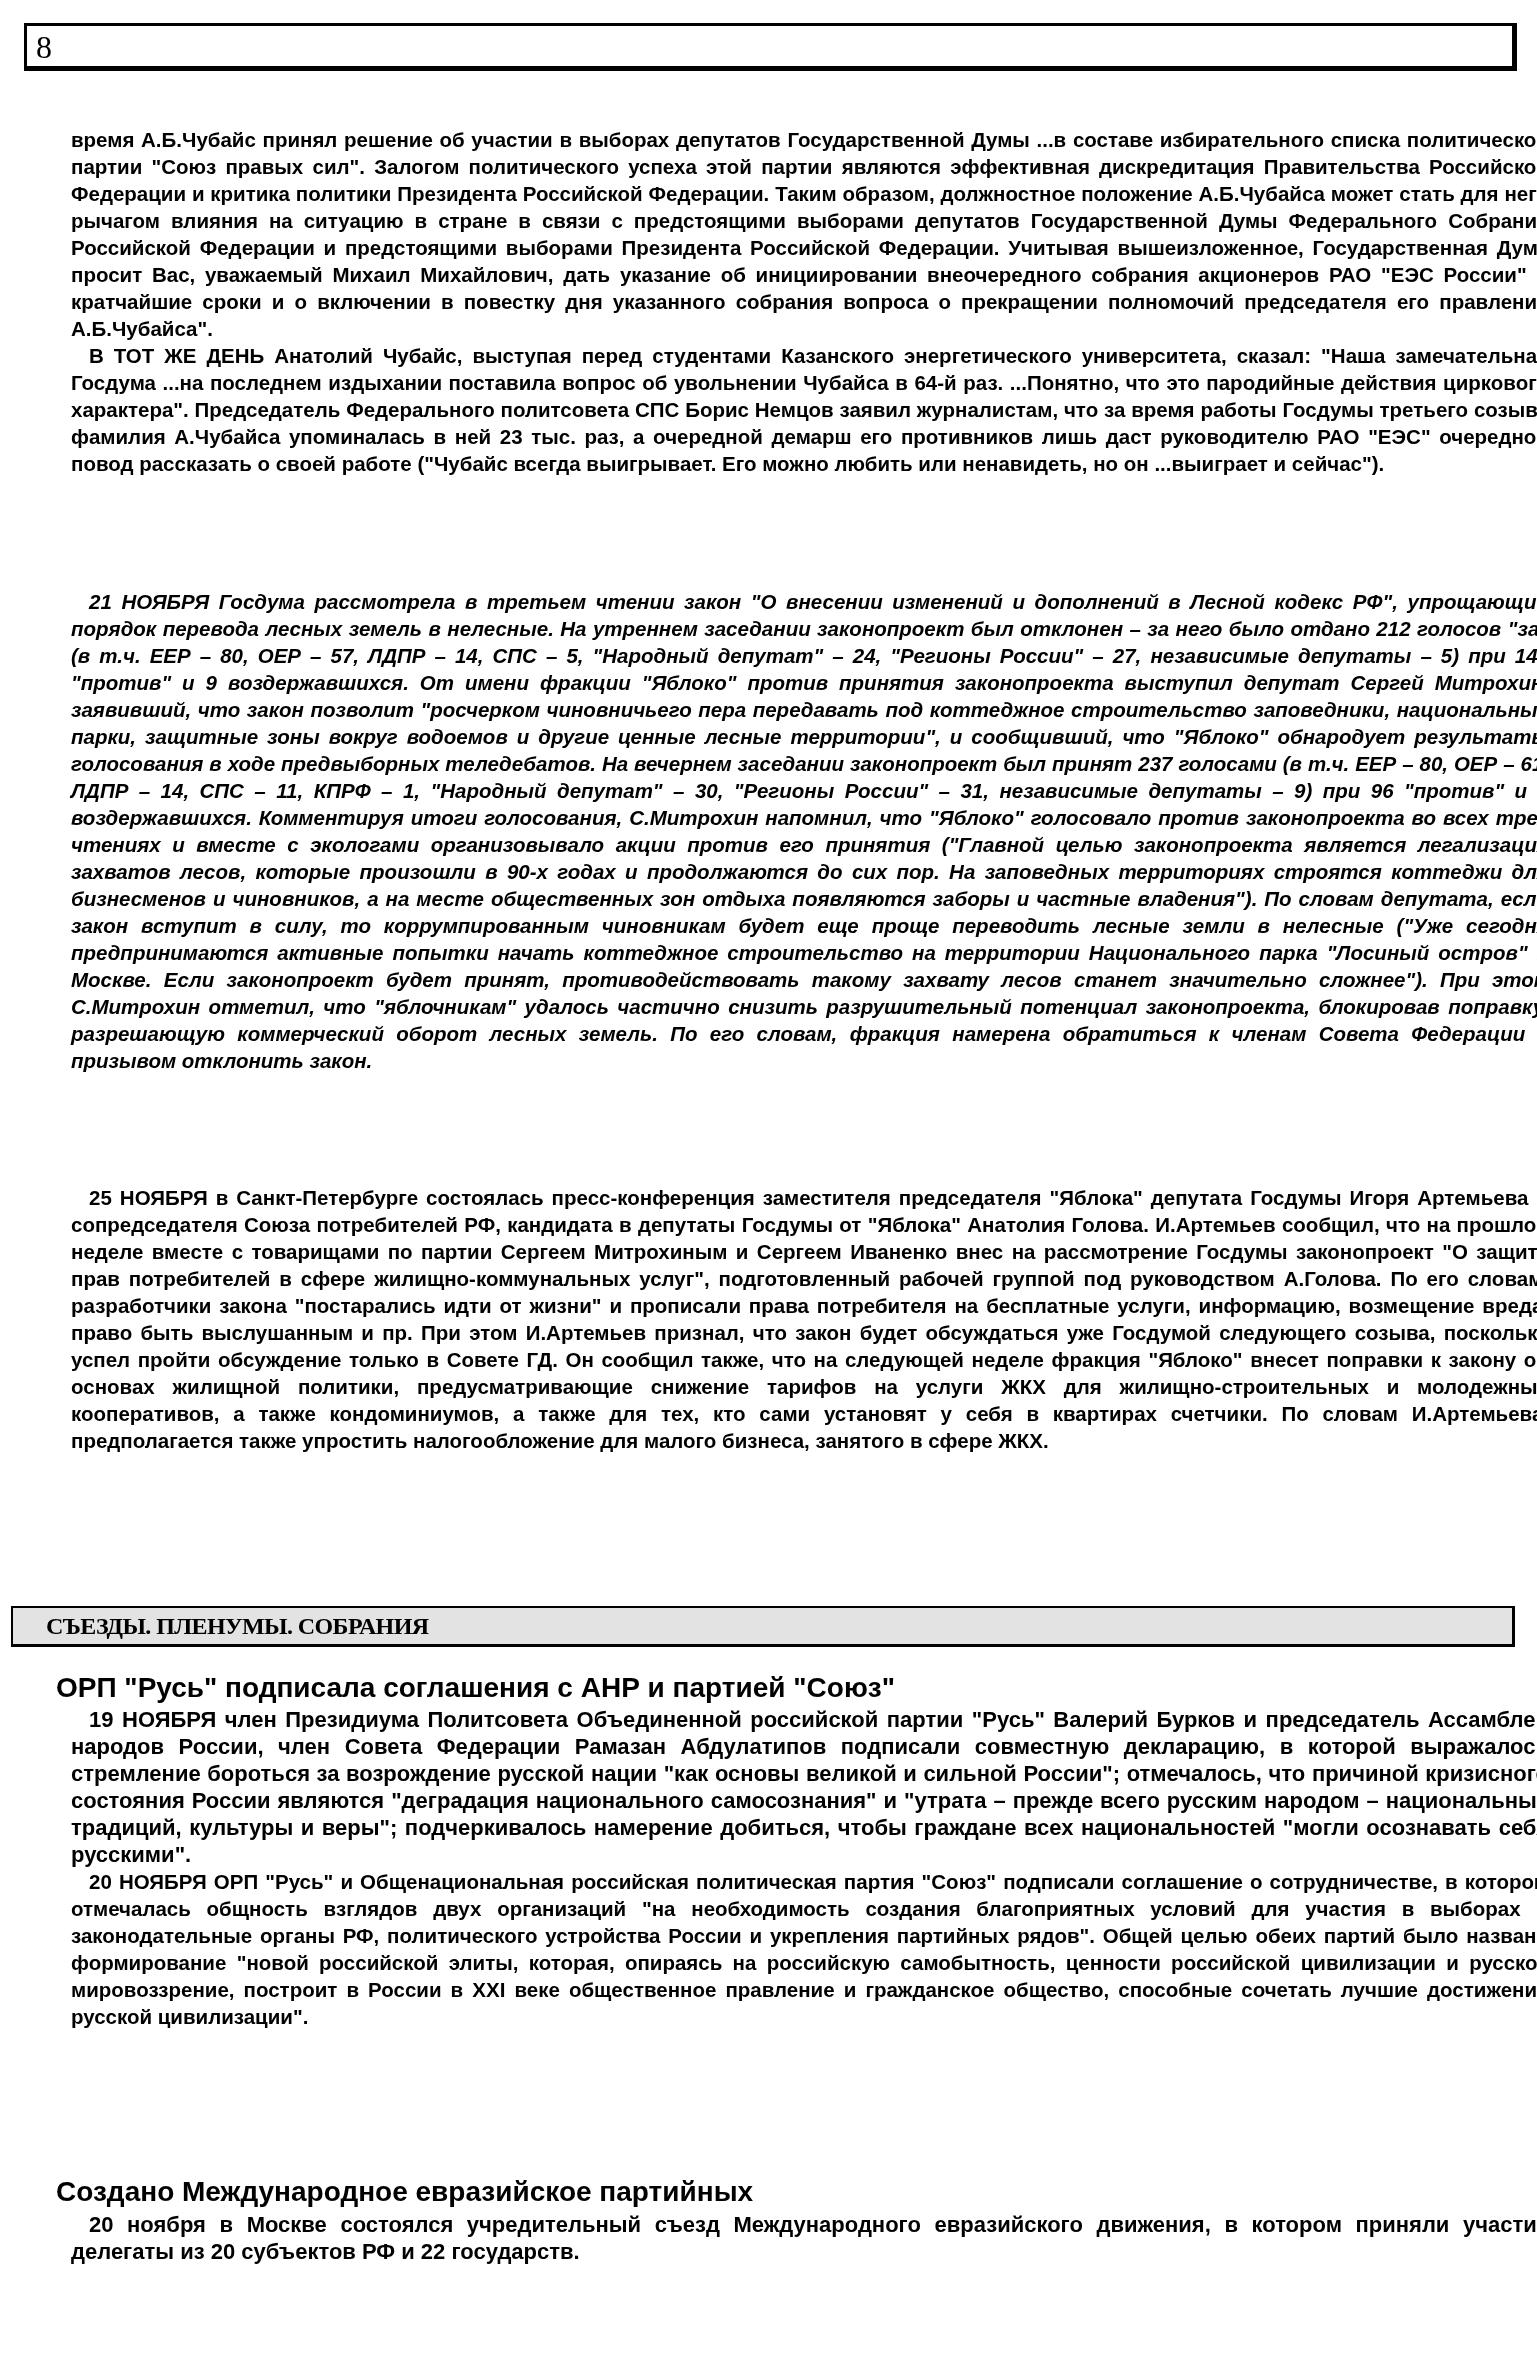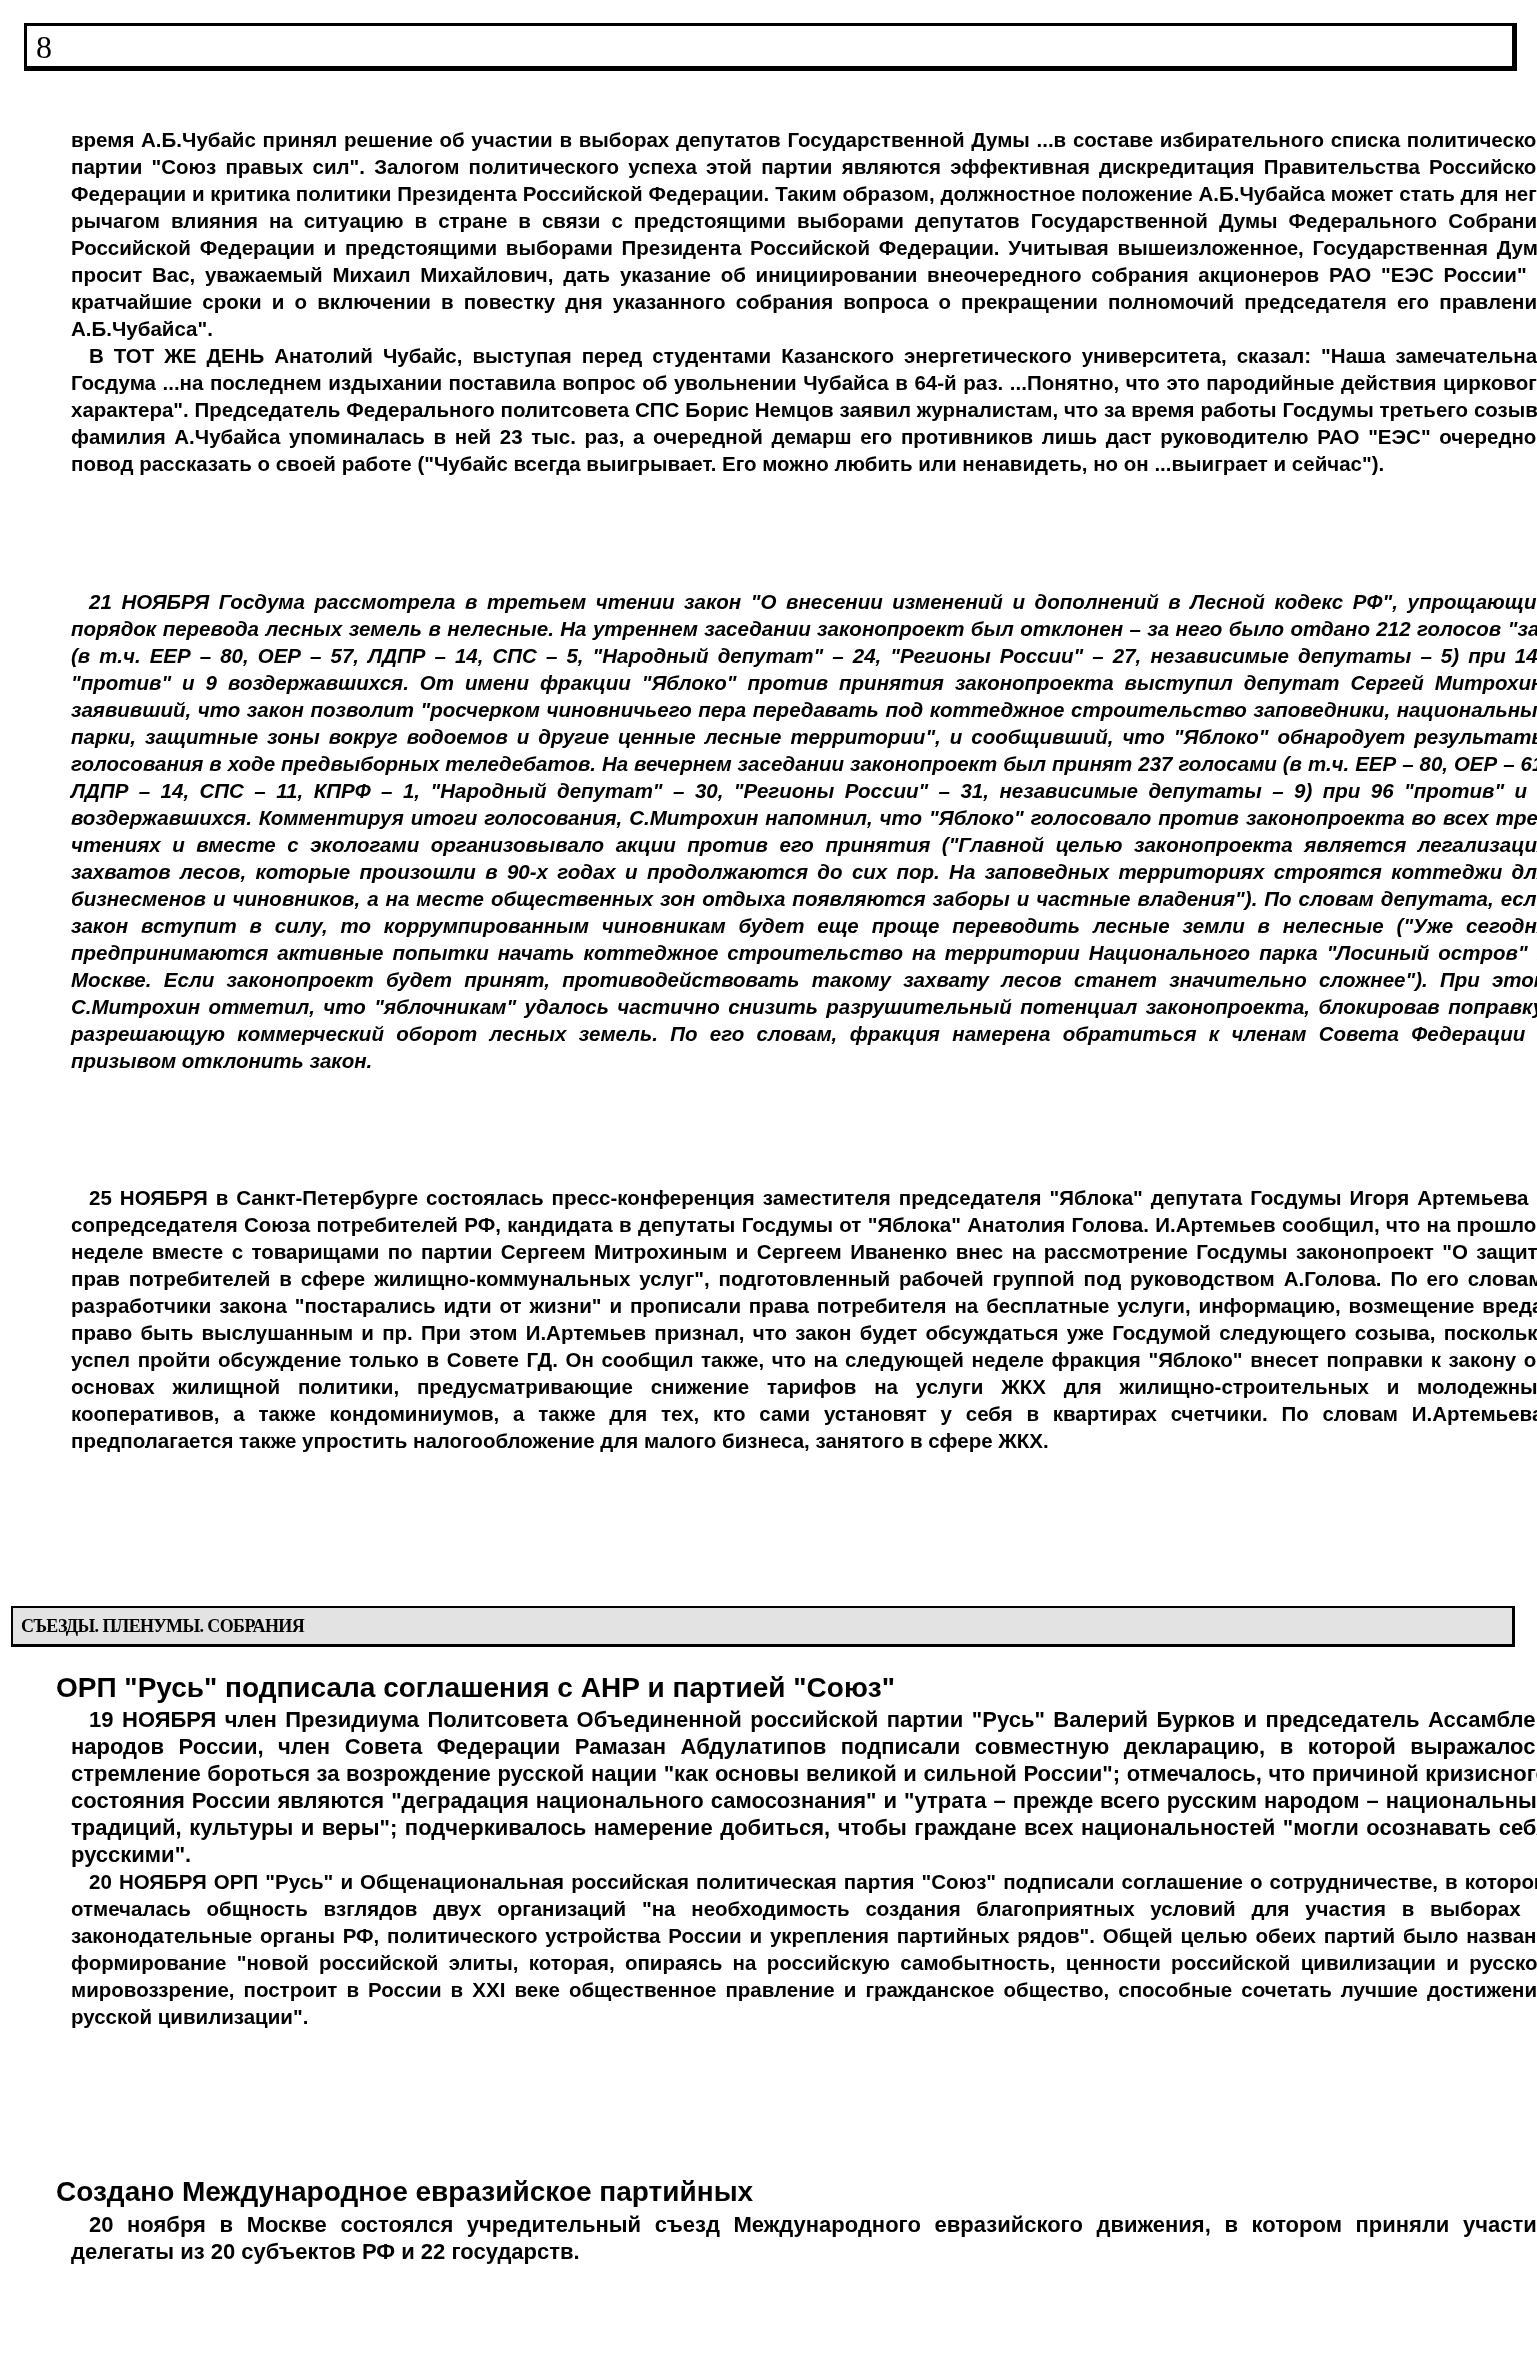--- a/index.html
+++ b/index.html
@@ -25,22 +25,22 @@
     margin-left: 36px;
   }
   .bold-text { font-weight: bold; font-size: 20.5px; line-height: 27px; }
   .para { margin: 0; }
   .para.indent { text-indent: 18px; }
   .section-bar {
     position: absolute; left: 11px; top: 1606px; width: 1499px; height: 36px;
     background: #e3e3e3; border: 2.6px solid #000; border-right-width: 3.8px; border-bottom-width: 3.8px;
   }
   .section-title {
-    position: absolute; left: 8px; top: 3.2px;
-    font-family: "Liberation Serif", serif; font-weight: bold; font-size: 18px; line-height: 31px;
+    position: absolute; left: 33px; top: 3.2px;
+    font-family: "Liberation Serif", serif; font-weight: bold; font-size: 24px; line-height: 31px;
     letter-spacing: -0.6px;
     text-align: right;
   }
   .article-title {
     position: absolute; left: 56px;
     font-family: "Liberation Sans", sans-serif; font-weight: bold; font-size: 28px; line-height: 32px;
   }
   .regular-text { font-weight: bold; font-size: 22px; line-height: 27px; }
   .date-lead { font-weight: inherit; }
 </style>

